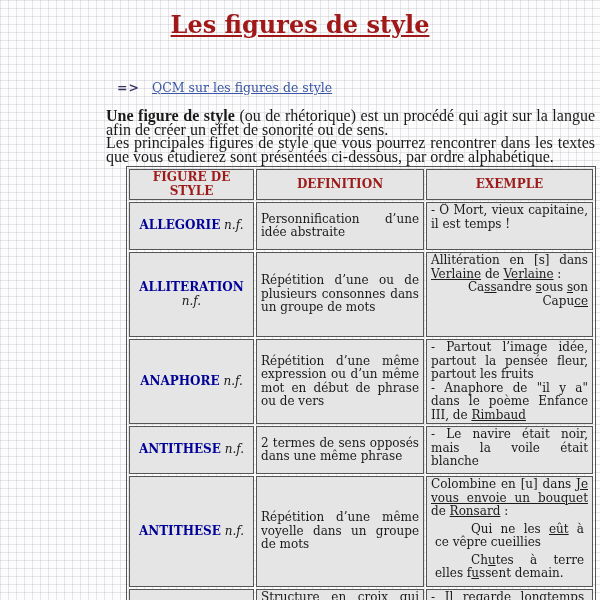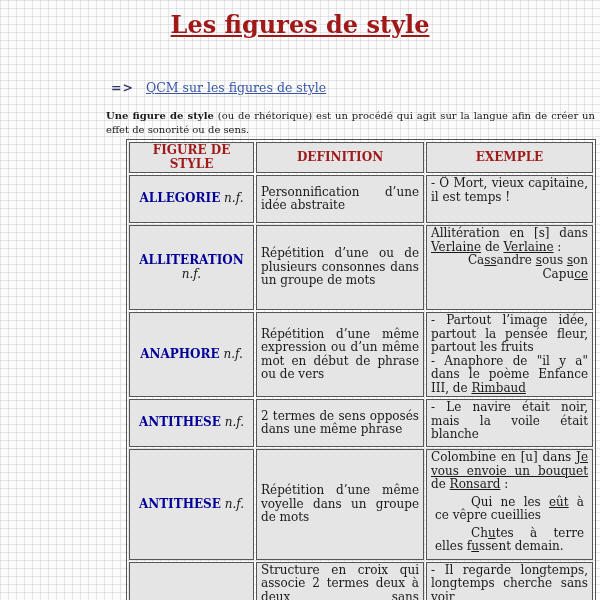--- a/index.html
+++ b/index.html
@@ -15,30 +15,31 @@
   }
   .page-title {
     margin: 10px 0 0 0;
     text-align: center;
     font-size: 24px;
     font-weight: bold;
     color: #a01818;
     text-decoration: underline;
   }
   .content { margin: 0 5px 0 106px; }
-  .qcm-line { margin-top: 41px; font-size: 12.5px; padding-left: 5px; }
+  .qcm-line { margin-top: 41px; font-size: 12.5px; padding-left: 11px; }
   .qcm-arrow { color: #333366; font-weight: bold; letter-spacing: 1px; }
   .qcm-link {
     color: #3a57a7; text-decoration: underline;
     margin-left: 12px; cursor: pointer;
   }
   .intro {
     margin: 14px 0 0 0;
-    font-size: 10px; line-height: 13.5px;
+    font-size: 16px; line-height: 13.5px;
     text-align: justify;
+    font-family: Liberation Serif, serif;
   }
   .intro b { font-weight: bold; }
   table.figures {
     border-collapse: separate; border-spacing: 2px;
     border: 1px solid #555;
     table-layout: fixed;
     width: 466px;
     margin: 3px 0 0 20px;
   }
   th, td {
@@ -69,20 +70,21 @@
 <h1 class="page-title">Les figures de style</h1>
 
 <div class="content">
 
   <div class="qcm-line">
     <span class="qcm-arrow">=&gt;</span><a class="qcm-link" href="#">QCM sur les figures de style</a>
   </div>
 
   <p class="intro">
     <b>Une figure de style</b><span> (ou de rhétorique) est un procédé qui agit sur la langue afin de créer un effet de sonorité ou de sens.</span><br>
+    <span>Les principales figures de style que vous pourrez rencontrer dans les textes que vous étudierez sont présentées ci-dessous, par ordre alphabétique.</span>
   </p>
 
   <table class="figures">
     <colgroup>
       <col style="width:125px">
       <col style="width:168px">
       <col style="width:167px">
     </colgroup>
     <thead>
       <tr>

